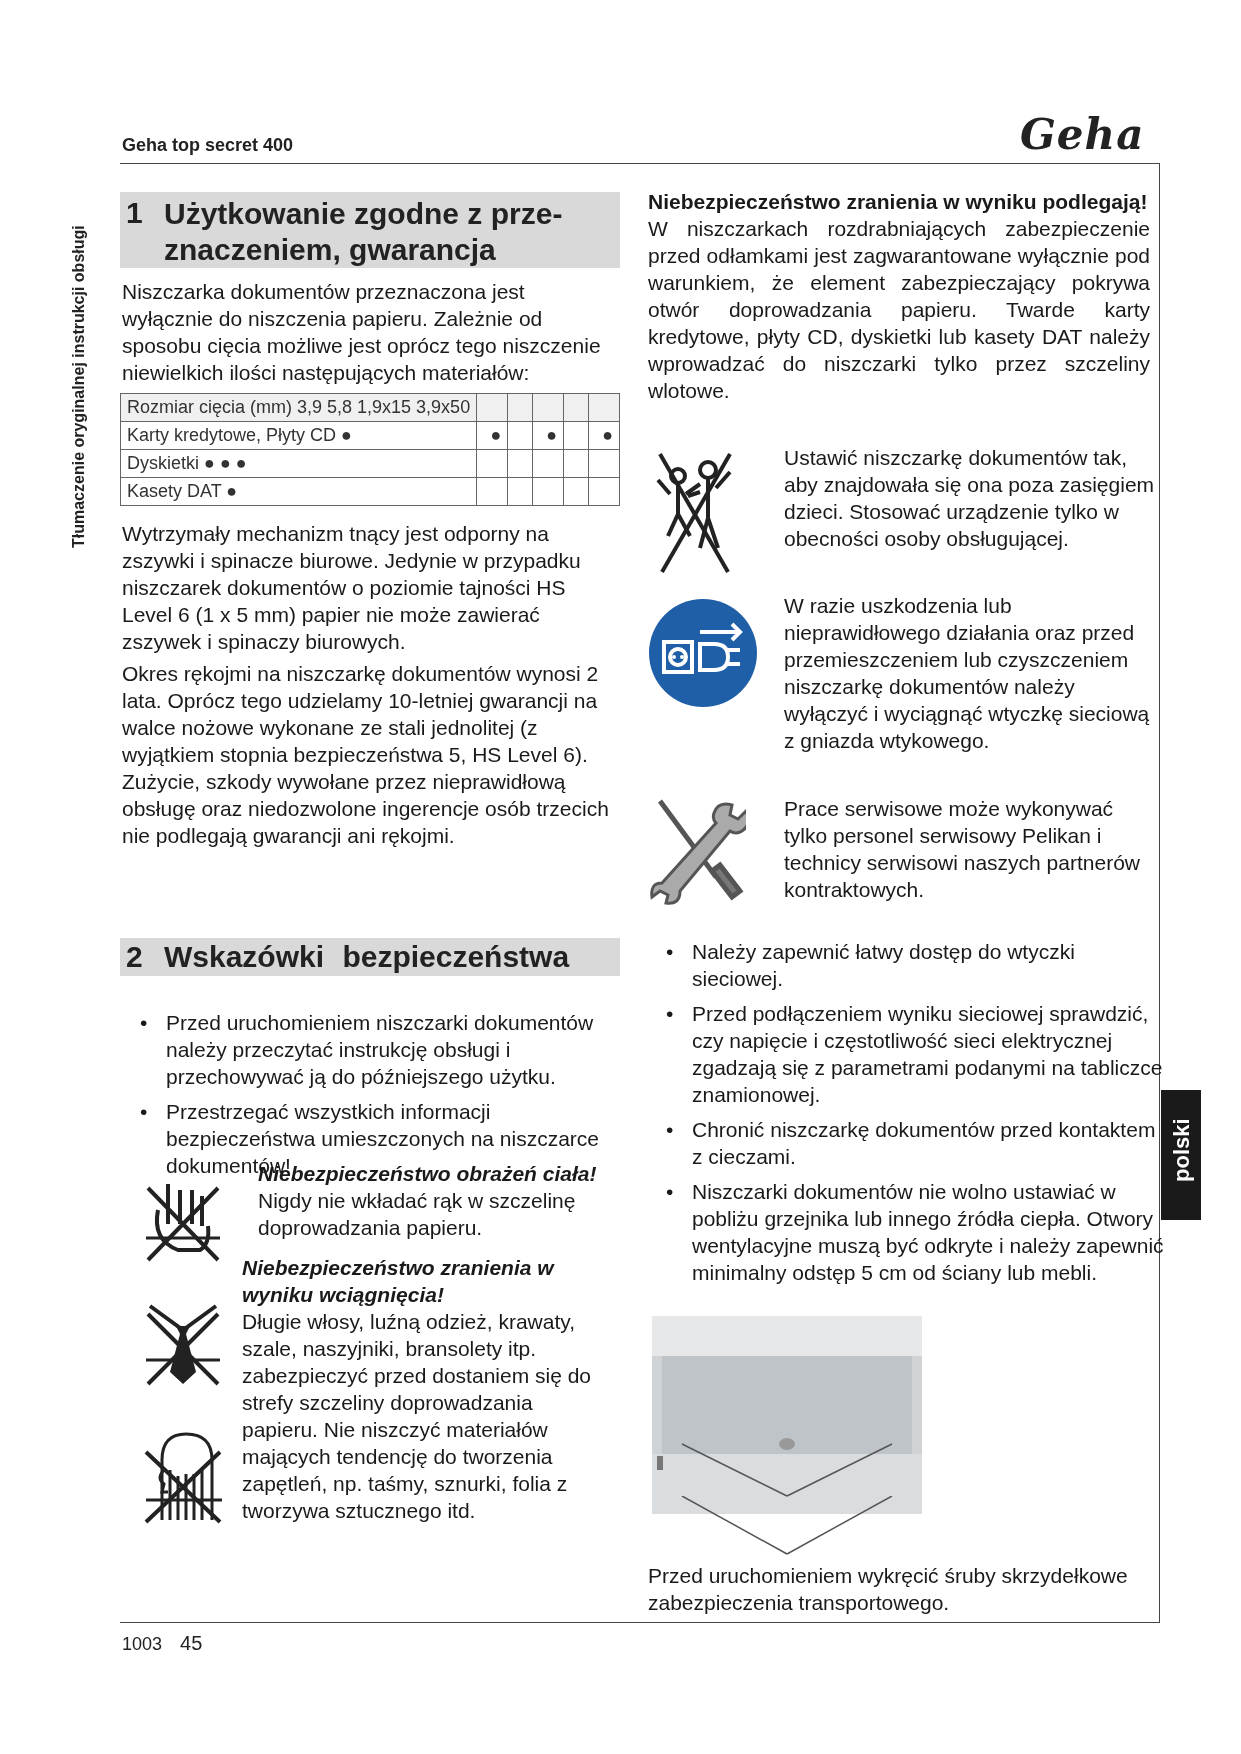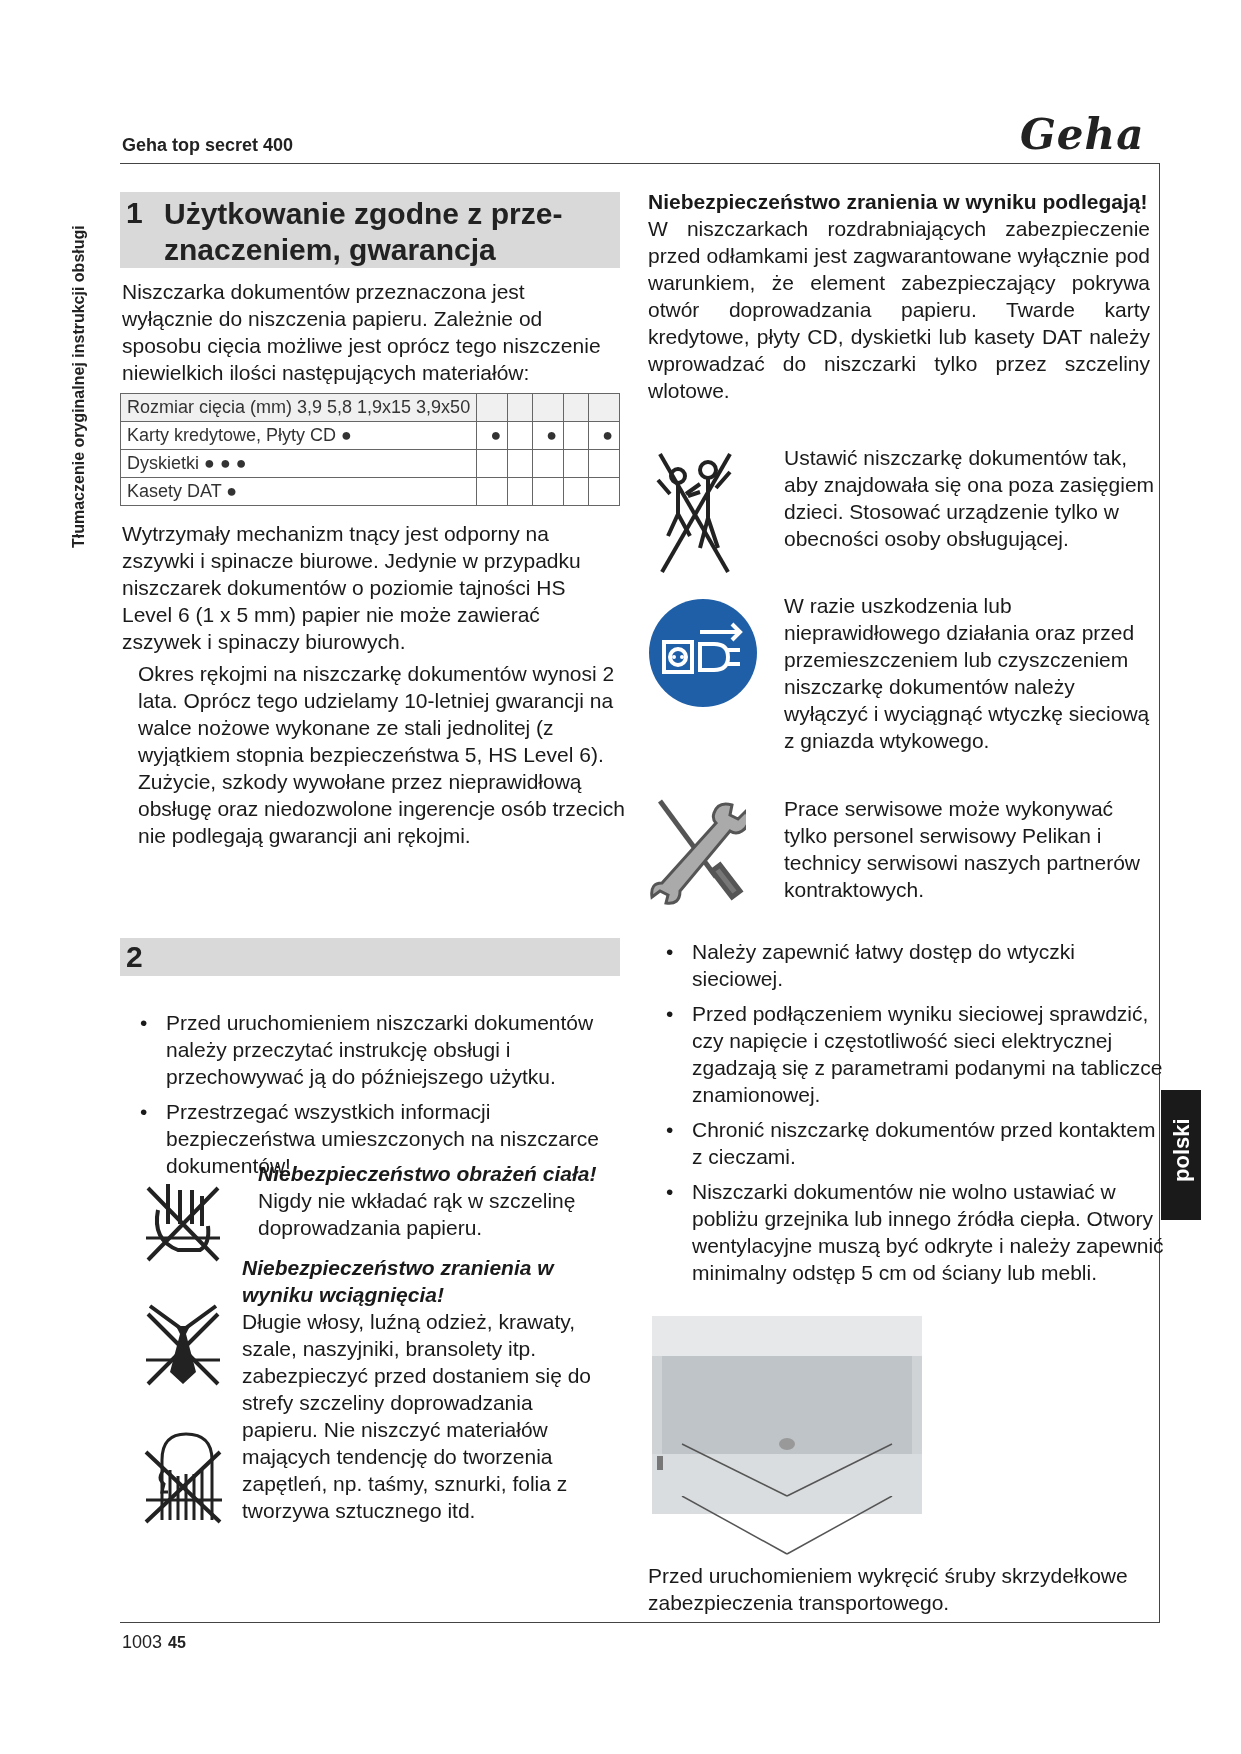--- a/index.html
+++ b/index.html
@@ -45,21 +45,21 @@
   .warn-title { font-weight: bold; font-style: italic; }
   .bold-title { font-weight: bold; }
 
   .icon-box { position: absolute; }
 
   .tab-polski { left: 1161px; top: 1090px; width: 40px; height: 130px; background: #1a1a1a; }
   .tab-polski span { position: absolute; left: 8px; top: 92px; transform-origin: 0 0; transform: rotate(-90deg);
                      color: #fff; font-weight: bold; font-size: 22px; white-space: nowrap; }
 
   .footer-num { left: 122px; top: 1632px; font-size: 18px; color: #222; }
-  .footer-num .pg { font-size: 16px; margin-left: 6px; font-weight: bold; }
+  .footer-num .pg { font-size: 20px; margin-left: 18px; }
 
   .photo { left: 652px; top: 1316px; width: 270px; height: 198px; background: #d8d8d8; overflow: hidden; }
 </style>
 </head>
 <body>
 
 <div class="abs hdr-title">Geha top secret 400</div>
 <div class="abs logo">Geha</div>
 <div class="abs hdr-line"></div>
 <div class="abs right-vline"></div>
@@ -112,26 +112,27 @@
         <td style="width: 30px; text-align: right;"></td>
         <td style="width: 30px; text-align: right;"></td>
       </tr>
     </tbody>
 </table>
 
 <div class="abs para col-left" style="top:520px; width:498px;">
   <p>Wytrzymały mechanizm tnący jest odporny na zszywki i spinacze biurowe. Jedynie w przypadku niszczarek dokumentów o poziomie tajności HS Level 6 (1 x 5 mm) papier nie może zawierać zszywek i spinaczy biurowych.</p>
 </div>
 
-<div class="abs para col-left" style="top:660px; width:498px;margin-left:16px;">
+<div class="abs para col-left" style="top:660px; width:498px;">
   <p>Okres rękojmi na niszczarkę dokumentów wynosi 2 lata. Oprócz tego udzielamy 10-letniej gwarancji na walce nożowe wykonane ze stali jednolitej (z wyjątkiem stopnia bezpieczeństwa 5, HS Level 6). Zużycie, szkody wywołane przez nieprawidłową obsługę oraz niedozwolone ingerencje osób trzecich nie podlegają gwarancji ani rękojmi.</p>
 </div>
 
 <div class="sec-head sec2">
   <span class="num">2</span>
+  <span class="t1">Wskazówki bezpieczeństwa</span>
 </div>
 
 <ul class="abs bul para col-left" style="top:993px; width:490px;">
   <li>Przed uruchomieniem niszczarki dokumentów należy przeczytać instrukcję obsługi i przechowywać ją do późniejszego użytku.</li>
   <li>Przestrzegać wszystkich informacji bezpieczeństwa umieszczonych na niszczarce dokumentów!</li>
 </ul>
 
 <div class="icon-box" style="left:140px; top:1180px;">
   <svg width="86" height="82" viewBox="0 0 86 82">
     <g fill="none" stroke="#222" stroke-width="4">

